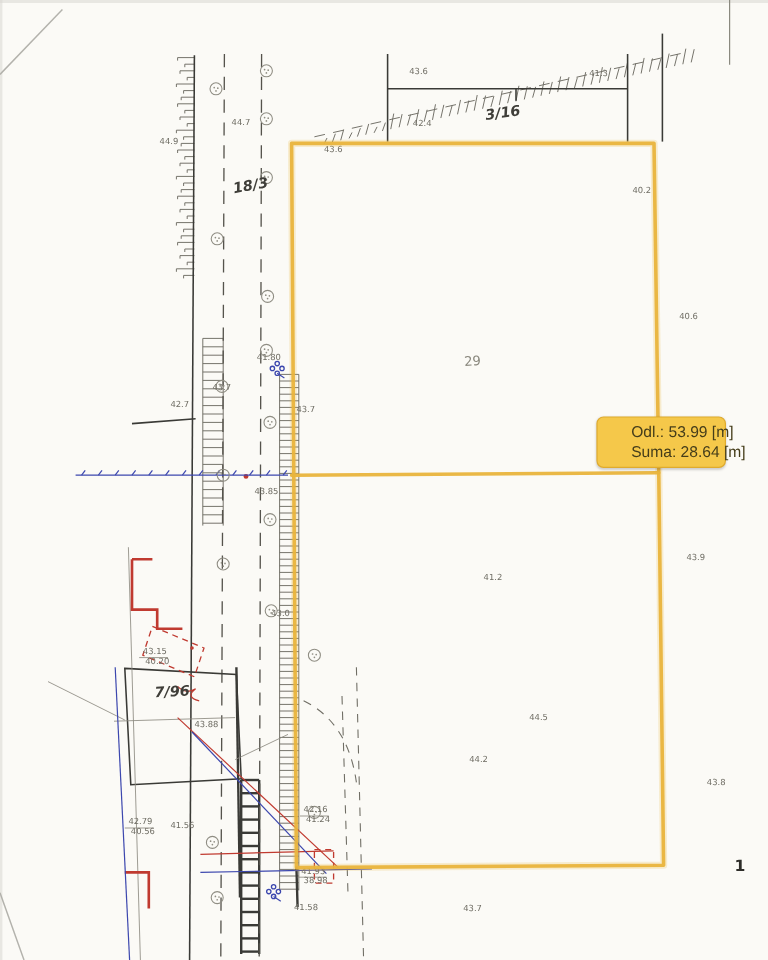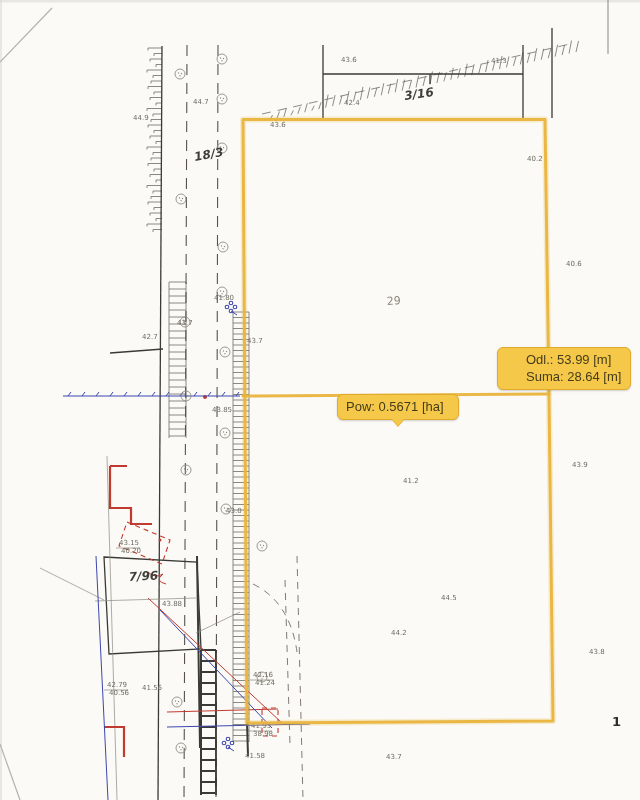--- a/index.html
+++ b/index.html
@@ -483,23 +483,19 @@
     <text x="612" y="726" class="pagenum">1</text>
   </g>
 
   <g id="g-gold">
     <path d="M243,119.5 L545,119.5 L549,396 L553,721 L247,723 Z" class="goldhalo"></path>
     <path d="M243,119.5 L545,119.5 L549,396 L553,721 L247,723 Z" class="gold"></path>
     <line x1="243" y1="396" x2="549" y2="394" class="gold"></line>
   </g>
 </svg>
 
-<div class="tooltip" id="tip-distance" style="left:497px;top:347px;width:134px;padding-left:28px;">
+<div class="tooltip" id="tip-distance" style="left:497px;top:347px;width:108px;padding-left:28px;">
   <div>Odl.: 53.99 [m]</div>
   <div>Suma: 28.64 [m]</div>
 </div>
 
-<div class="tooltip" id="tip-area" style="left:337px;top:394px;width:122px;">
-  <div>Pow: 0.5671 [ha]</div>
-  <div class="tip-arrow"></div>
+
 </div>
 
-</div>
-
 </body></html>

